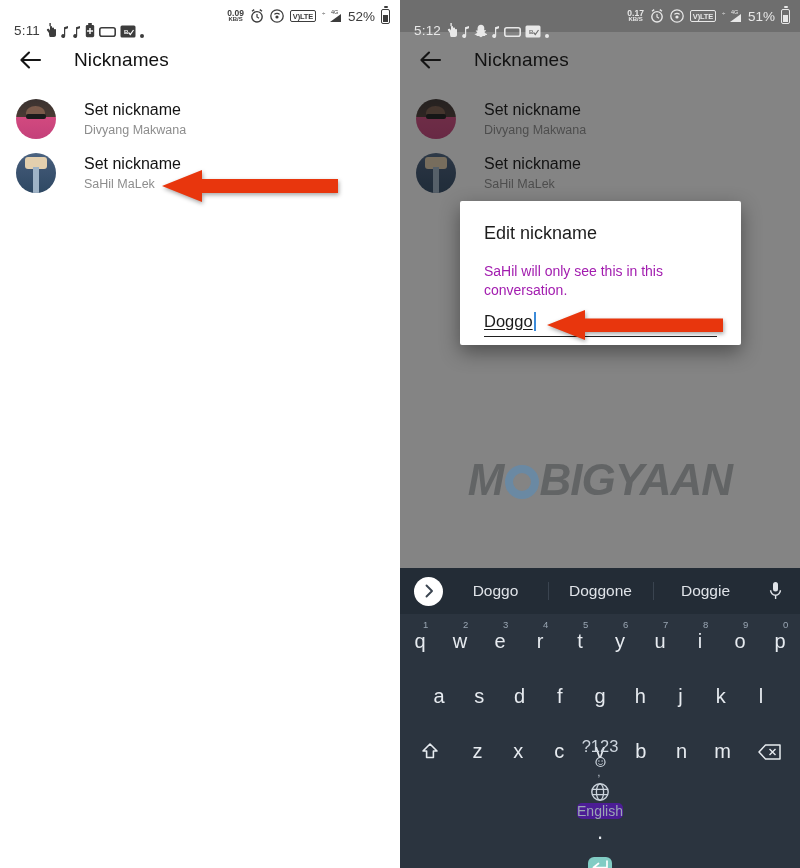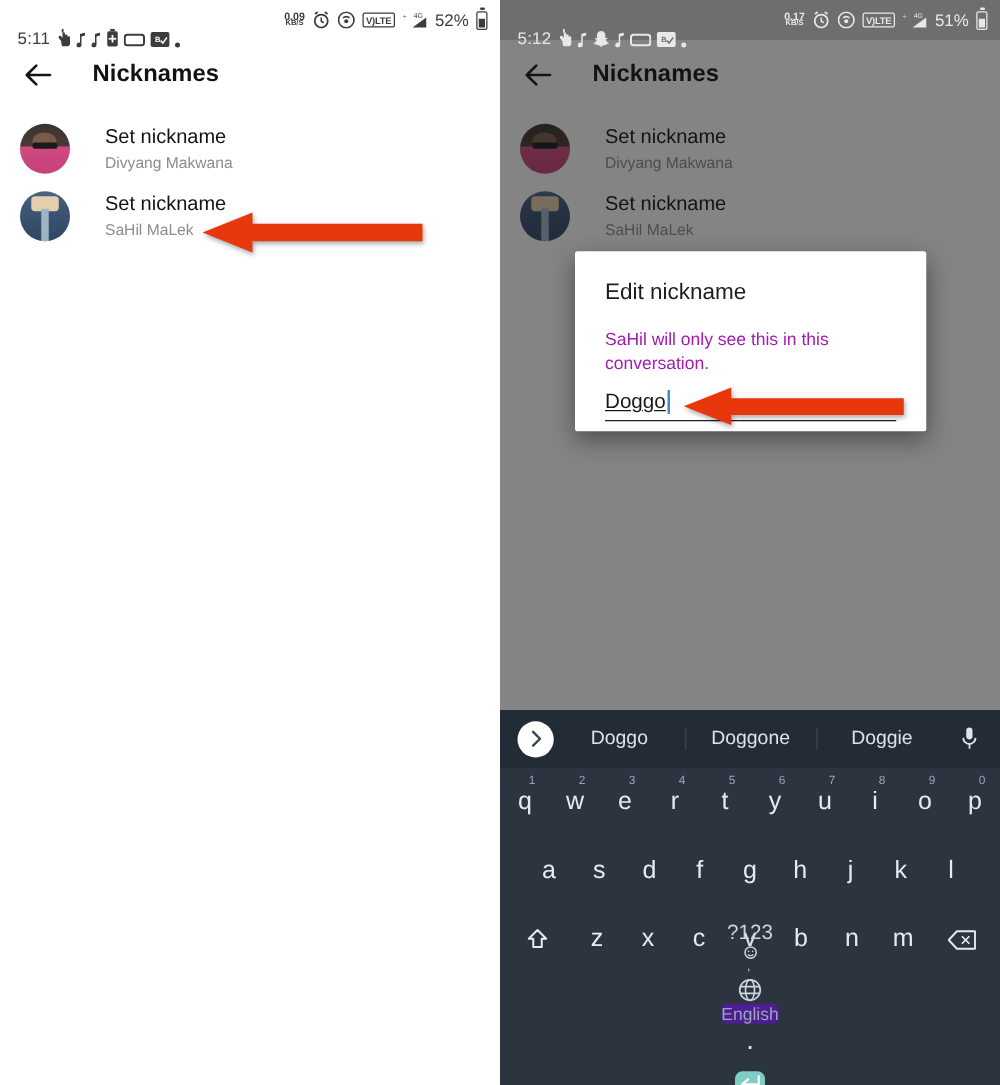--- a/index.html
+++ b/index.html
@@ -41,21 +41,21 @@
   }
   .sb-battery::before {
     content: ""; position: absolute; top: -3.5px; left: 2px;
     width: 4px; height: 2px; background: currentColor; border-radius: 1px;
   }
   .sb-battery .fill { position: absolute; left: 1px; right: 1px; bottom: 1px; height: 52%; background: currentColor; }
   .statusbar.dark-text { color: #3c3c3c; }
   .statusbar.light-text { color: #e8e8e8; }
 
   
-  .appbar { display: flex; align-items: center; height: 56px; padding-left: 18px; font-weight: bold; }
+  .appbar { display: flex; align-items: center; height: 56px; padding-left: 18px; }
   .back-arrow { width: 26px; height: 26px; flex: none; }
   .appbar-title { margin-left: 30px; font-size: 19px; color: #121212; letter-spacing: .1px; }
 
   
   .nick-list { padding-top: 4px; }
   .nick-row { display: flex; align-items: center; height: 54px; padding-left: 16px; }
   .avatar {
     width: 40px; height: 40px; border-radius: 50%; flex: none;
     overflow: hidden; position: relative; background: #2b2b2b;
   }
@@ -320,20 +320,23 @@
         <span class="avatar a2"></span>
         <span class="nick-texts">
           <div class="nick-primary">Set nickname</div>
           <div class="nick-secondary">SaHil MaLek</div>
         </span>
       </div>
     </div>
 
     <div class="scrim"></div>
 
+    <div class="watermark">
+      <span>M</span><span class="o-ring"></span><span>BIGYAAN</span>
+    </div>
 
     <div class="statusbar light-text" style="position:absolute; top:0; left:0; right:0; background:#6e6e6e;">
       <div class="sb-left">
         <span class="sb-time">5:12</span>
         <span class="sb-ic">
           <svg width="13" height="15" viewBox="0 0 13 15">
               <path fill="currentColor" d="M4 14h6c1 0 2-1 2-2V7c0-.6-.4-1-1-1s-1 .4-1 1V5.5c0-.6-.4-1-1-1s-1 .4-1 1V4c0-.6-.4-1-1-1s-1 .4-1 1v3.5L5 6C4.4 5.4 3.4 5.6 3 6.2c-.3.5-.2 1 .1 1.4L5 10v1c0 1.6.8 3 .8 3H4z"></path>
               <rect x="5.4" y="0" width="1.4" height="3.2" fill="currentColor"></rect>
             </svg>
         </span>

